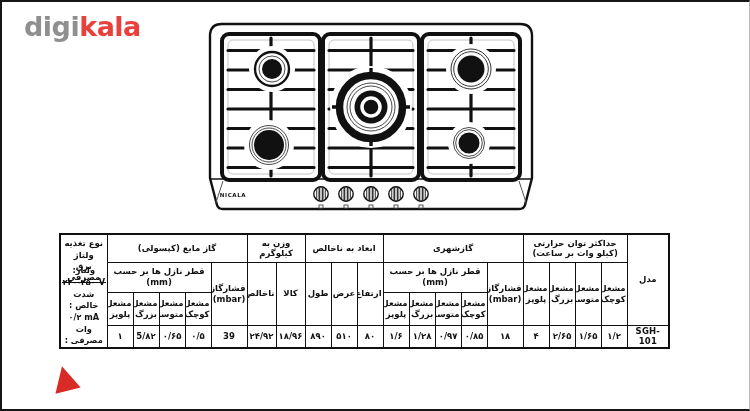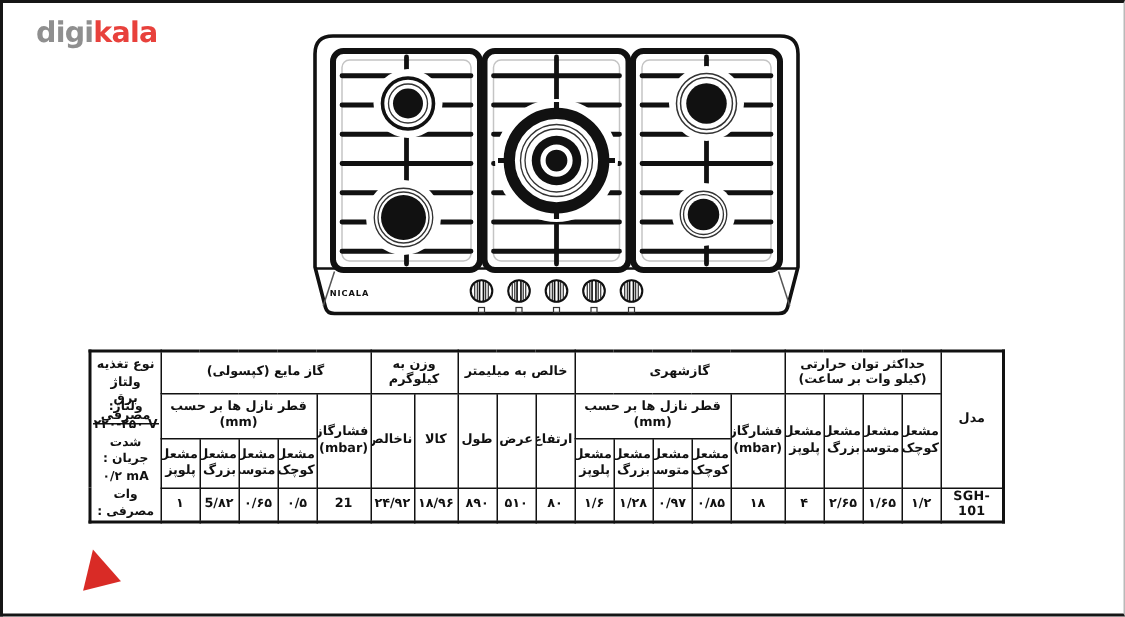--- a/index.html
+++ b/index.html
@@ -4,21 +4,21 @@
 <style>
   html,body{margin:0;padding:0;}
   body{
     width:750px;height:411px;position:relative;background:#ffffff;
     box-sizing:border-box;
     border-top:2px solid #161616;border-left:2px solid #161616;
     border-bottom:2px solid #161616;border-right:1px solid #b9b9b9;
     font-family:"DejaVu Sans",sans-serif;color:#111;overflow:hidden;
   }
   
-  .dk-logo{position:absolute;left:22px;top:11px;font-size:19px;font-weight:bold;
+  .dk-logo{position:absolute;left:22px;top:11px;font-size:27px;font-weight:bold;
     letter-spacing:-0.5px;line-height:1;}
   .dk-digi{color:#8f8f8f;}
   .dk-kala{color:#e8413c;}
   
   .stove{position:absolute;left:200px;top:15px;width:334px;height:196px;}
   
   .spec-wrap{position:absolute;left:57px;top:231px;}
   table.spec{border-collapse:collapse;table-layout:fixed;width:609px;direction:rtl;
     background:#fff;border:2px solid #111;}
   table.spec td{border:1px solid #111;text-align:center;vertical-align:middle;
@@ -170,32 +170,32 @@
     <col style="width:47px">
   </colgroup>
   <tbody>
         <tr class="r1">
     <td rowspan="3">مدل</td>
     <td colspan="4">
       <span class="two">حداکثر توان حرارتی</span>
       <span class="two">(کیلو وات بر ساعت)</span>
     </td>
     <td colspan="5">گازشهری</td>
-    <td colspan="3">خالص به میلیمتر</td>
+    <td colspan="3">ابعاد به ناخالص</td>
     <td colspan="2">وزن به کیلوگرم</td>
     <td colspan="5">گاز مایع (کپسولی)</td>
     <td rowspan="4" class="elec">
       <div class="elec-head">
         <span>نوع تغذیه ولتاژ</span>
         <span>برق مصرفی</span>
       </div>
       <div class="elec-body">
         <span>ولتاژ:</span>
         <span class="ev">۲۲۰-۲۵۰ V</span>
-        <span>شدت جریان :</span>
+        <span>شدت خالص :</span>
         <span class="ev">۰/۲ mA</span>
         <span>وات مصرفی :</span>
         <span class="ev">۰/۴ W</span>
       </div>
     </td>
   </tr>
   <tr class="r2">
     <td rowspan="2">
       <span class="two">مشعل</span>
             <span class="two">کوچک</span>
@@ -271,21 +271,21 @@
     <td class="val">۱۸</td>
     <td class="val">۰/۸۵</td>
     <td class="val">۰/۹۷</td>
     <td class="val">۱/۲۸</td>
     <td class="val">۱/۶</td>
     <td class="val">۸۰</td>
     <td class="val">۵۱۰</td>
     <td class="val">۸۹۰</td>
     <td class="val">۱۸/۹۶</td>
     <td class="val">۲۴/۹۲</td>
-    <td class="val">21</td>
+    <td class="val">39</td>
     <td class="val">۰/۵</td>
     <td class="val">۰/۶۵</td>
     <td class="val">5/۸۲</td>
     <td class="val">۱</td>
   </tr>
 </tbody>
     </table>
 </div>
 
 <div class="nk-logo">

